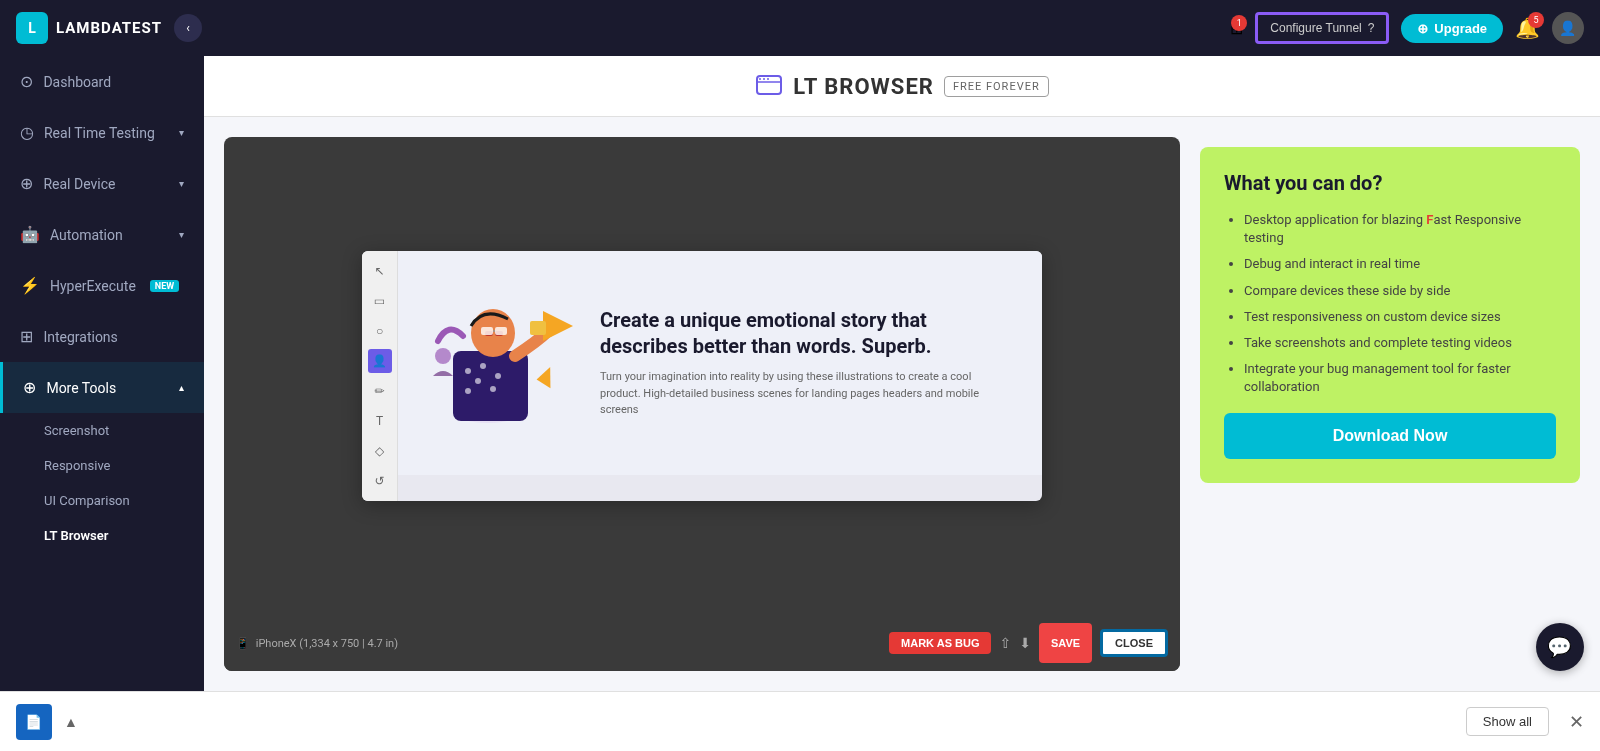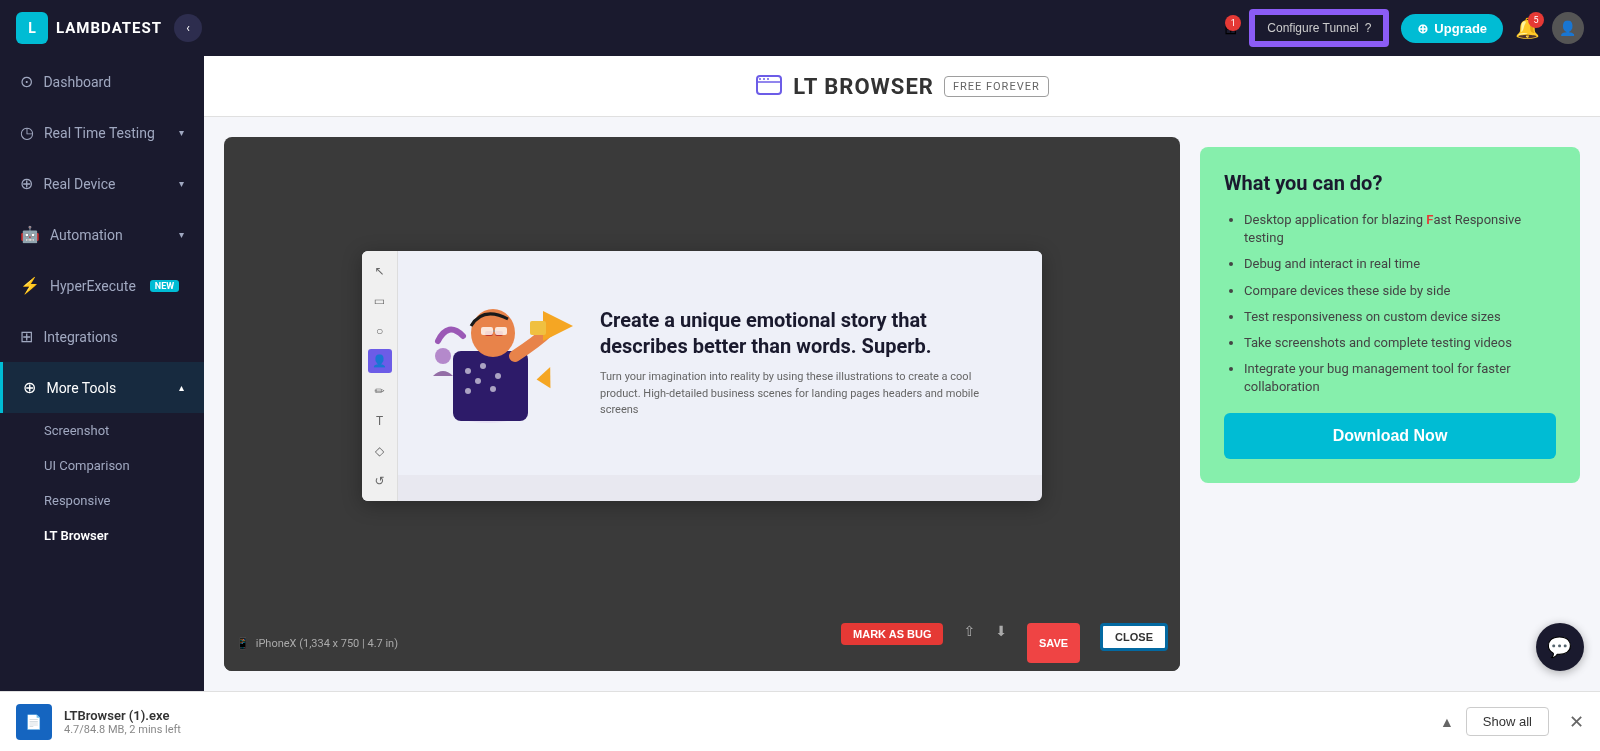--- a/index.html
+++ b/index.html
@@ -17,21 +17,21 @@
       z-index: 10;
     }
     .header-left { display: flex; align-items: center; gap: 12px; }
     .logo-area { display: flex; align-items: center; gap: 8px; }
     .logo-icon { width: 32px; height: 32px; background: #00bcd4; border-radius: 6px; display: flex; align-items: center; justify-content: center; color: white; font-weight: bold; font-size: 14px; }
     .logo-text { color: white; font-weight: 700; font-size: 15px; letter-spacing: 1px; }
     .collapse-btn { width: 28px; height: 28px; background: #2d2d4e; border-radius: 50%; display: flex; align-items: center; justify-content: center; cursor: pointer; color: white; font-size: 12px; }
     .header-right { display: flex; align-items: center; gap: 12px; }
     .grid-icon-wrap { position: relative; }
     .badge-red { position: absolute; top: -4px; right: -4px; background: #e53935; color: white; border-radius: 50%; width: 16px; height: 16px; font-size: 9px; display: flex; align-items: center; justify-content: center; }
-    .configure-tunnel-btn { border: 6px solid #8b5cf6; background: transparent; color: #ccc; padding: 6px 12px; border-radius: 4px; font-size: 12px; cursor: pointer; display: flex; align-items: center; gap: 6px; }
+    .configure-tunnel-btn { border: 3px solid #8b5cf6; background: transparent; color: #ccc; padding: 6px 12px; border-radius: 4px; font-size: 12px; cursor: pointer; display: flex; align-items: center; gap: 6px; }
     .upgrade-btn { background: #00bcd4; color: white; border: none; padding: 7px 16px; border-radius: 20px; font-size: 13px; font-weight: 600; cursor: pointer; display: flex; align-items: center; gap: 6px; }
     .notif-icon { position: relative; color: #aaa; font-size: 20px; cursor: pointer; }
     .user-avatar { width: 32px; height: 32px; border-radius: 50%; background: #555; display: flex; align-items: center; justify-content: center; color: white; font-size: 14px; cursor: pointer; }
 
     
     .main-layout { display: flex; flex: 1; overflow: hidden; }
 
     
     .sidebar {
       width: 204px;
@@ -92,34 +92,34 @@
     .browser-preview-wrap { flex: 1; background: #3a3a3a; border-radius: 8px; overflow: hidden; display: flex; flex-direction: column; min-width: 0; }
     .browser-preview-inner { flex: 1; display: flex; align-items: center; justify-content: center; padding: 20px; }
     .browser-window { background: #e8e8f0; border-radius: 6px; width: 100%; max-width: 680px; overflow: hidden; box-shadow: 0 4px 20px rgba(0,0,0,0.3); }
     .browser-content { padding: 30px; display: flex; align-items: center; gap: 12px; background: #eef0f8; }
     .browser-illustration { flex-shrink: 0; }
     .browser-text-content { flex: 1; }
     .browser-headline { font-size: 20px; font-weight: 700; color: #1a1a2e; line-height: 1.3; margin-bottom: 10px; }
     .browser-desc { font-size: 11px; color: #666; line-height: 1.5; }
     .browser-bottom-bar { background: #3a3a3a; padding: 8px 12px; display: flex; align-items: center; justify-content: space-between; }
     .device-info { color: #aaa; font-size: 11px; display: flex; align-items: center; gap: 6px; }
-    .browser-actions { display: flex; gap: 20px; align-items: flex-start; margin-left: 40px; }
+    .browser-actions { display: flex; gap: 8px; align-items: center; margin-left: 40px; }
     .mark-bug-btn { background: #e53935; color: white; border: none; padding: 5px 12px; border-radius: 4px; font-size: 11px; font-weight: 600; cursor: pointer; }
     .share-icon-btn { color: #aaa; background: transparent; border: none; cursor: pointer; font-size: 14px; }
     .download-icon-btn { color: #aaa; background: transparent; border: none; cursor: pointer; font-size: 14px; }
     .save-btn { background: #ef4444; color: white; border: none; padding: 14px 12px; border-radius: 4px; font-size: 11px; font-weight: 600; cursor: pointer; }
     .close-btn-bottom { background: white; color: #333; border: 3px solid #0369a1; padding: 5px 12px; border-radius: 4px; font-size: 11px; font-weight: 600; cursor: pointer; }
     .mini-toolbar { width: 36px; background: #f0f0f0; display: flex; flex-direction: column; align-items: center; gap: 6px; padding: 8px 0; border-right: 1px solid #ddd; }
     .mini-tool { width: 24px; height: 24px; display: flex; align-items: center; justify-content: center; color: #666; font-size: 12px; cursor: pointer; border-radius: 3px; }
     .mini-tool.active { background: #6c5ce7; color: white; }
     .browser-content-area { flex: 1; }
 
     
     .right-panel { width: 380px; flex-shrink: 0; display: flex; flex-direction: column; gap: 20px; padding: 10px 0; }
-    .what-you-can-do { background: #86efac; border-radius: 8px; padding: 24px; }
+    .what-you-can-do { background: #bef264; border-radius: 8px; padding: 24px; }
     .what-title { font-size: 20px; font-weight: 700; color: #1a1a2e; margin-bottom: 16px; }
     .feature-list { list-style: disc; padding-left: 20px; display: flex; flex-direction: column; gap: 8px; }
     .feature-item { font-size: 13px; color: #444; line-height: 1.4; }
     .feature-item span.highlight { color: #e53935; font-weight: 600; }
     .download-now-btn { background: #00bcd4; color: white; border: none; width: 100%; padding: 14px; border-radius: 6px; font-size: 16px; font-weight: 700; cursor: pointer; margin-top: 16px; }
 
     
     .download-bar {
       height: 60px;
       background: white;
@@ -206,24 +206,24 @@
     </div>
     <div class="sidebar-item active">
       <span class="item-icon">⊕</span>
       <span>More Tools</span>
       <span class="chevron">▴</span>
     </div>
     <div class="sidebar-sub-item">
       <span>Screenshot</span>
     </div>
     <div class="sidebar-sub-item">
+      <span>Responsive</span>
+    </div>
+    <div class="sidebar-sub-item">
       <span>UI Comparison</span>
-    </div>
-    <div class="sidebar-sub-item">
-      <span>Responsive</span>
     </div>
     <div class="sidebar-sub-item active">
       <span>LT Browser</span>
     </div>
   </div>
 
   <div class="content-area">
 
     <div class="page-header">
       <div class="lt-browser-logo">
@@ -339,24 +339,20 @@
           <button class="download-now-btn">Download Now</button>
         </div>
       </div>
 
     </div>
   </div>
 </div>
 
 <div class="download-bar">
   <div class="download-file-icon">📄</div>
-  <div class="download-info">
-    <div class="download-filename">LTBrowser (1).exe</div>
-    <div class="download-meta">4.7/84.8 MB, 2 mins left</div>
-  </div>
   <span class="download-chevron">▲</span>
   <button class="download-show-all">Show all</button>
   <button class="download-close">✕</button>
 </div>
 
 <div class="chat-button">
   <span>💬</span>
 </div>
 
 </body></html>

